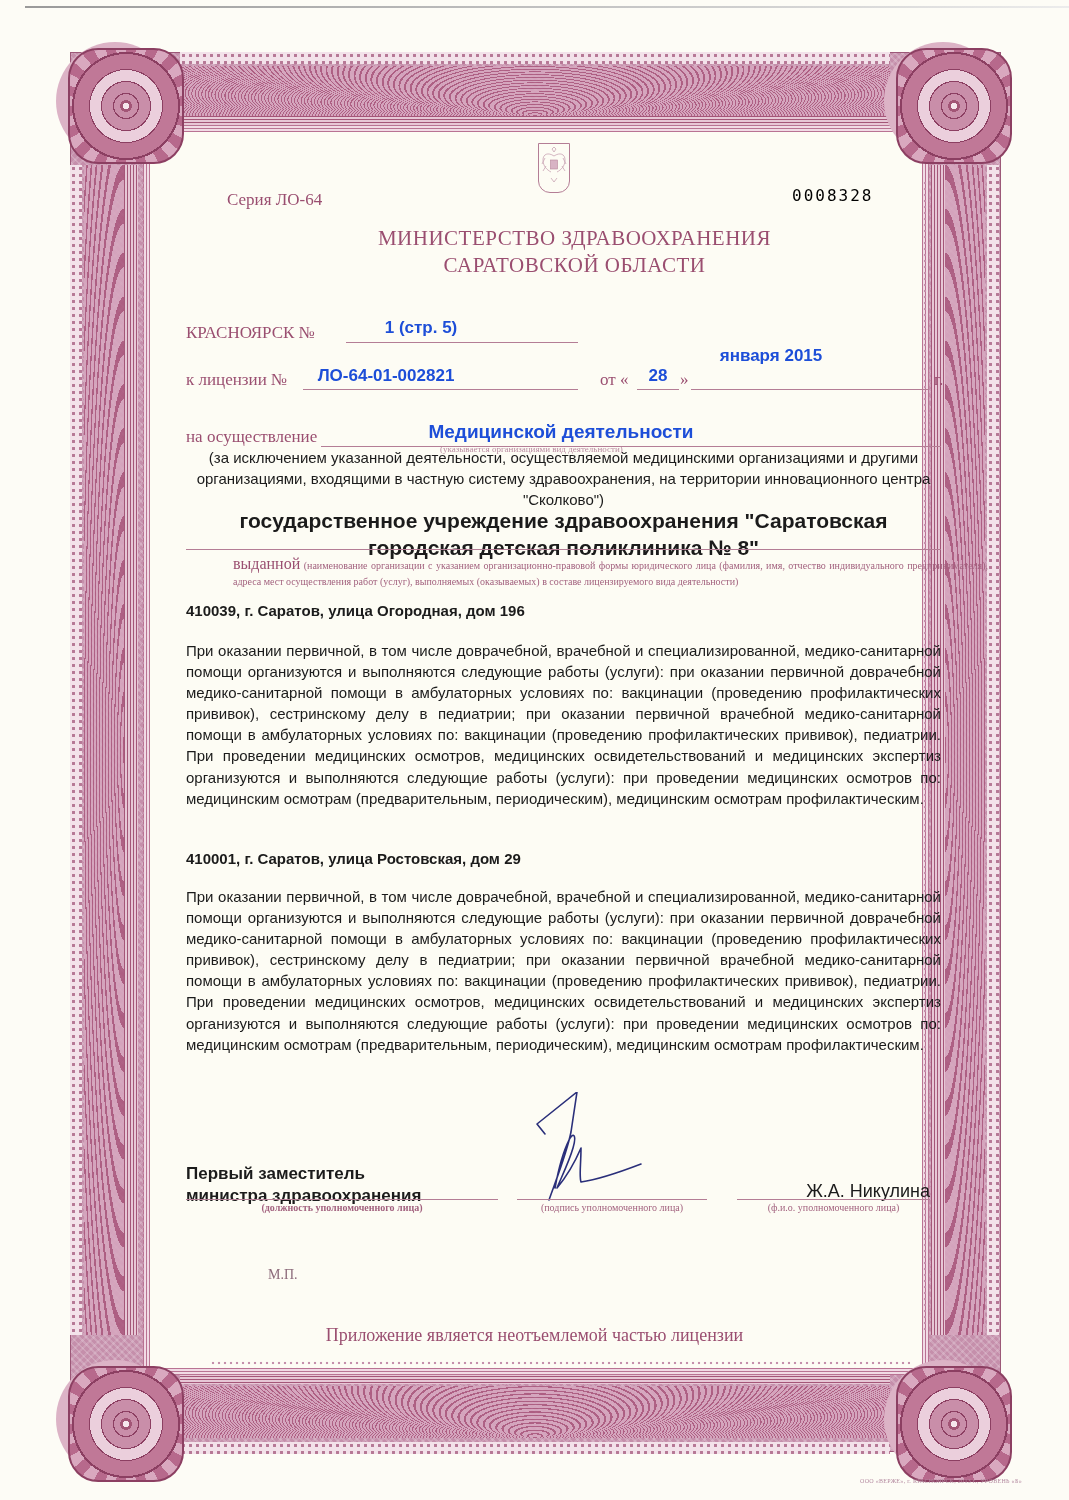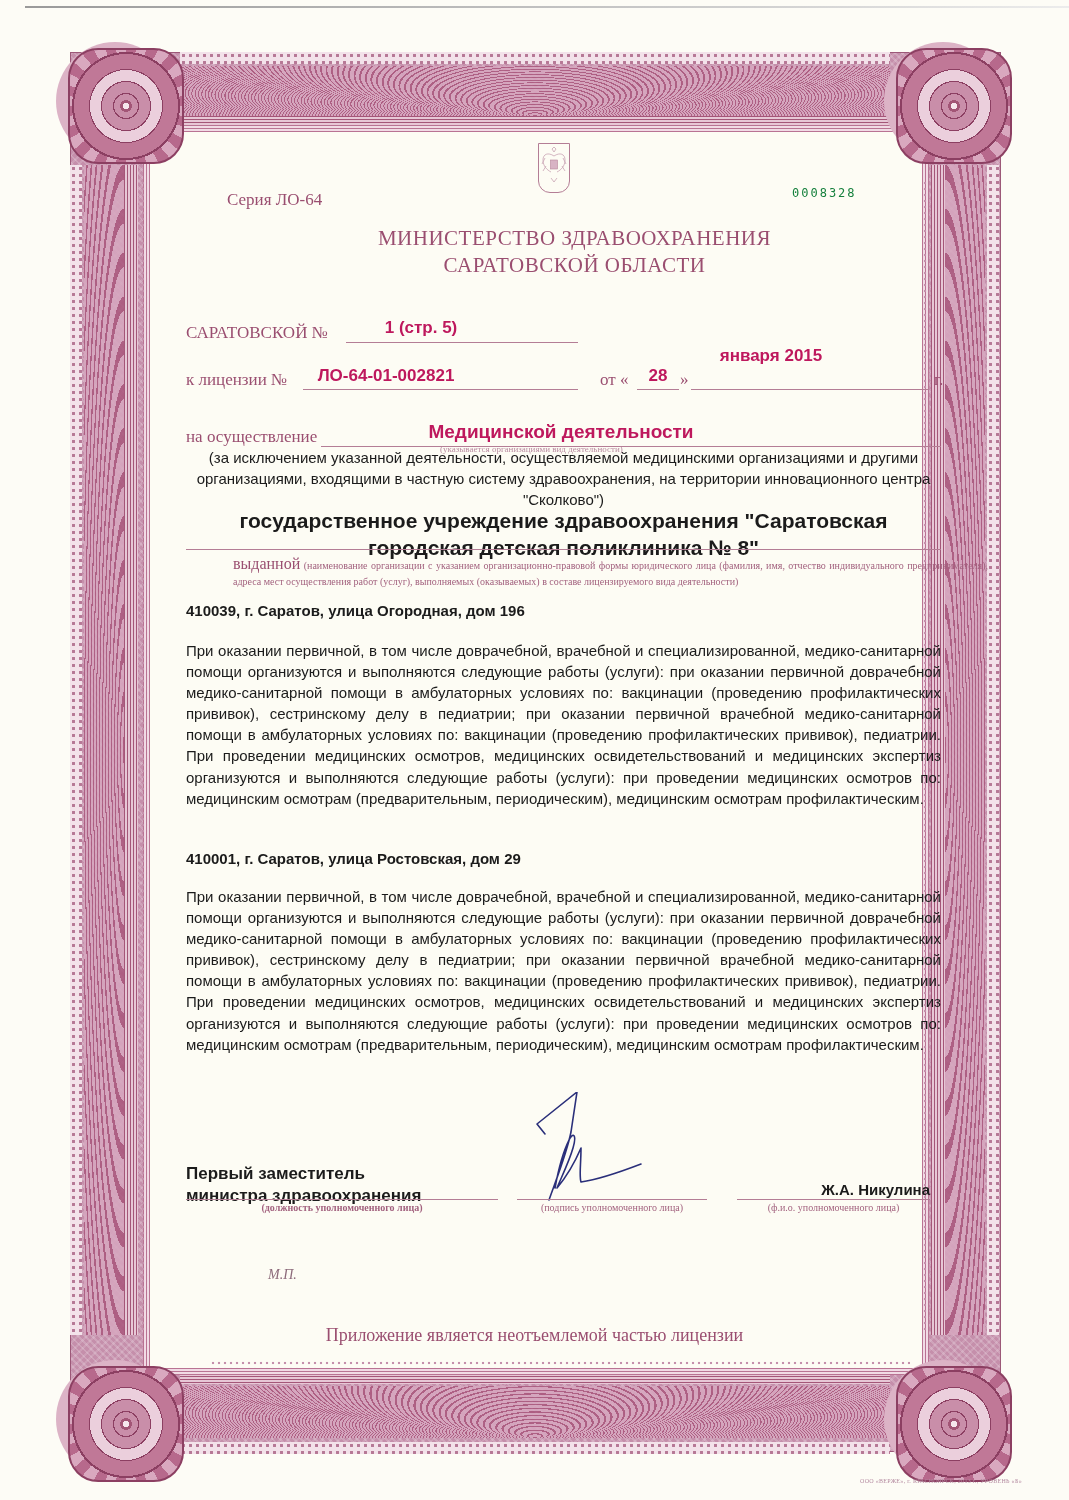--- a/index.html
+++ b/index.html
@@ -85,33 +85,33 @@
   }
   .corner.tl { left: 62px; top: 42px; }
   .corner.tr { left: 890px; top: 42px; }
   .corner.bl { left: 62px; top: 1360px; }
   .corner.br { left: 890px; top: 1360px; }
 
   
   .pink { color: #9a4e70; font-family: "Liberation Serif", serif; }
   .abs { position: absolute; }
   .series { left: 227px; top: 190px; font-size: 17px; }
-  .number { left: 792px; top: 186px; font-family: "DejaVu Sans Mono", monospace; font-size: 12px; letter-spacing: 2px; color: #15803d; }
+  .number { left: 792px; top: 186px; font-family: "DejaVu Sans Mono", monospace; font-size: 16px; letter-spacing: 2px; color: #000000; }
   .emblem {
     left: 538px; top: 143px; width: 30px; height: 48px;
     border: 1px solid #b47d95; border-radius: 0 0 12px 12px;
   }
   .emblem svg { display: block; }
   .ministry { left: 0; width: 1069px; text-align: center; font-size: 21px; letter-spacing: 0.5px; }
   .ministry.l1 { top: 226px; left: 40px; }
   .ministry.l2 { top: 253px; left: 40px; }
 
   .field-label { font-size: 17px; }
   .field-line { border-bottom: 1px solid #b47d95; }
-  .fill { font-weight: bold; font-size: 17px; color: #be185d; text-align: center; }
+  .fill { font-weight: bold; font-size: 17px; color: #1d4ed8; text-align: center; }
 
   .app-label { left: 186px; top: 323px; }
   .app-line { left: 346px; top: 320px; width: 232px; height: 22px; }
   .app-value { left: 346px; top: 318px; width: 150px; }
   .lic-label { left: 186px; top: 370px; }
   .lic-line { left: 303px; top: 367px; width: 275px; height: 22px; }
   .lic-value { left: 286px; top: 366px; width: 200px; }
   .from-label { left: 600px; top: 370px; }
   .day-line { left: 637px; top: 367px; width: 42px; height: 22px; }
   .day-value { left: 637px; top: 366px; width: 42px; }
@@ -139,23 +139,23 @@
   .para.p1 { top: 640px; }
   .para.p2 { top: 886px; }
 
   .post { left: 186px; top: 1163px; font-size: 17px; font-weight: bold; line-height: 22px; }
   .post-line { left: 186px; top: 1199px; width: 312px; height: 1px; background: #b47d95; }
   .post-hint { left: 186px; top: 1202px; width: 312px; text-align: center; font-size: 10px; color: #a2617e; font-family: "Liberation Serif", serif; font-weight: bold; }
   .sig-line { left: 517px; top: 1199px; width: 190px; height: 1px; background: #b47d95; }
   .sig-hint { left: 517px; top: 1202px; width: 190px; text-align: center; font-size: 10px; color: #a2617e; font-family: "Liberation Serif", serif; }
   .sig { left: 515px; top: 1092px; }
   .name-line { left: 737px; top: 1199px; width: 193px; height: 1px; background: #b47d95; }
-  .name { left: 737px; top: 1181px; width: 193px; text-align: right; font-size: 15px; font-weight: bold; }
+  .name { left: 737px; top: 1181px; width: 193px; text-align: right; font-size: 18px; font-weight: normal; }
   .name-hint { left: 737px; top: 1202px; width: 193px; text-align: center; font-size: 10px; color: #a2617e; font-family: "Liberation Serif", serif; }
-  .mp { left: 268px; top: 1267px; font-size: 14px; color: #8c6a7a; font-style: italic; }
+  .mp { left: 268px; top: 1267px; font-size: 14px; color: #8c6a7a; }
   .footer-note { left: 0; width: 1069px; top: 1325px; text-align: center; font-size: 18px; }
   .printer { left: 860px; top: 1478px; font-size: 6px; color: #b48aa0; font-family: "Liberation Serif", serif; letter-spacing: 0.3px; }
 </style>
 </head>
 <body>
 
 <div class="scan-edge"></div>
 
 <div>
   <div class="frame-outer"></div>
@@ -202,21 +202,21 @@
       <path d="M6 14 l-3 6 M24 14 l3 6 M7 22 l-3 5 M23 22 l3 5"></path>
       <path d="M12 34 l3 4 l3 -4"></path>
     </g>
     <rect x="11.5" y="16" width="7" height="9" fill="#d8b3c4" stroke="#b7869c" stroke-width="0.6"></rect>
   </svg>
 </div>
 <div class="abs number">0008328</div>
 <div class="abs pink ministry l1">МИНИСТЕРСТВО  ЗДРАВООХРАНЕНИЯ</div>
 <div class="abs pink ministry l2">САРАТОВСКОЙ ОБЛАСТИ</div>
 
-<div class="abs pink field-label app-label">САРАТОВСКОЙ  №</div>
+<div class="abs pink field-label app-label">КРАСНОЯРСК  №</div>
 <div class="abs field-line app-line"></div>
 <div class="abs fill app-value">1 (стр. 5)</div>
 
 <div class="abs pink field-label lic-label">к лицензии  №</div>
 <div class="abs field-line lic-line"></div>
 <div class="abs fill lic-value">ЛО-64-01-002821</div>
 
 <div class="abs pink field-label from-label">от «</div>
 <div class="abs field-line day-line"></div>
 <div class="abs fill day-value">28</div>

